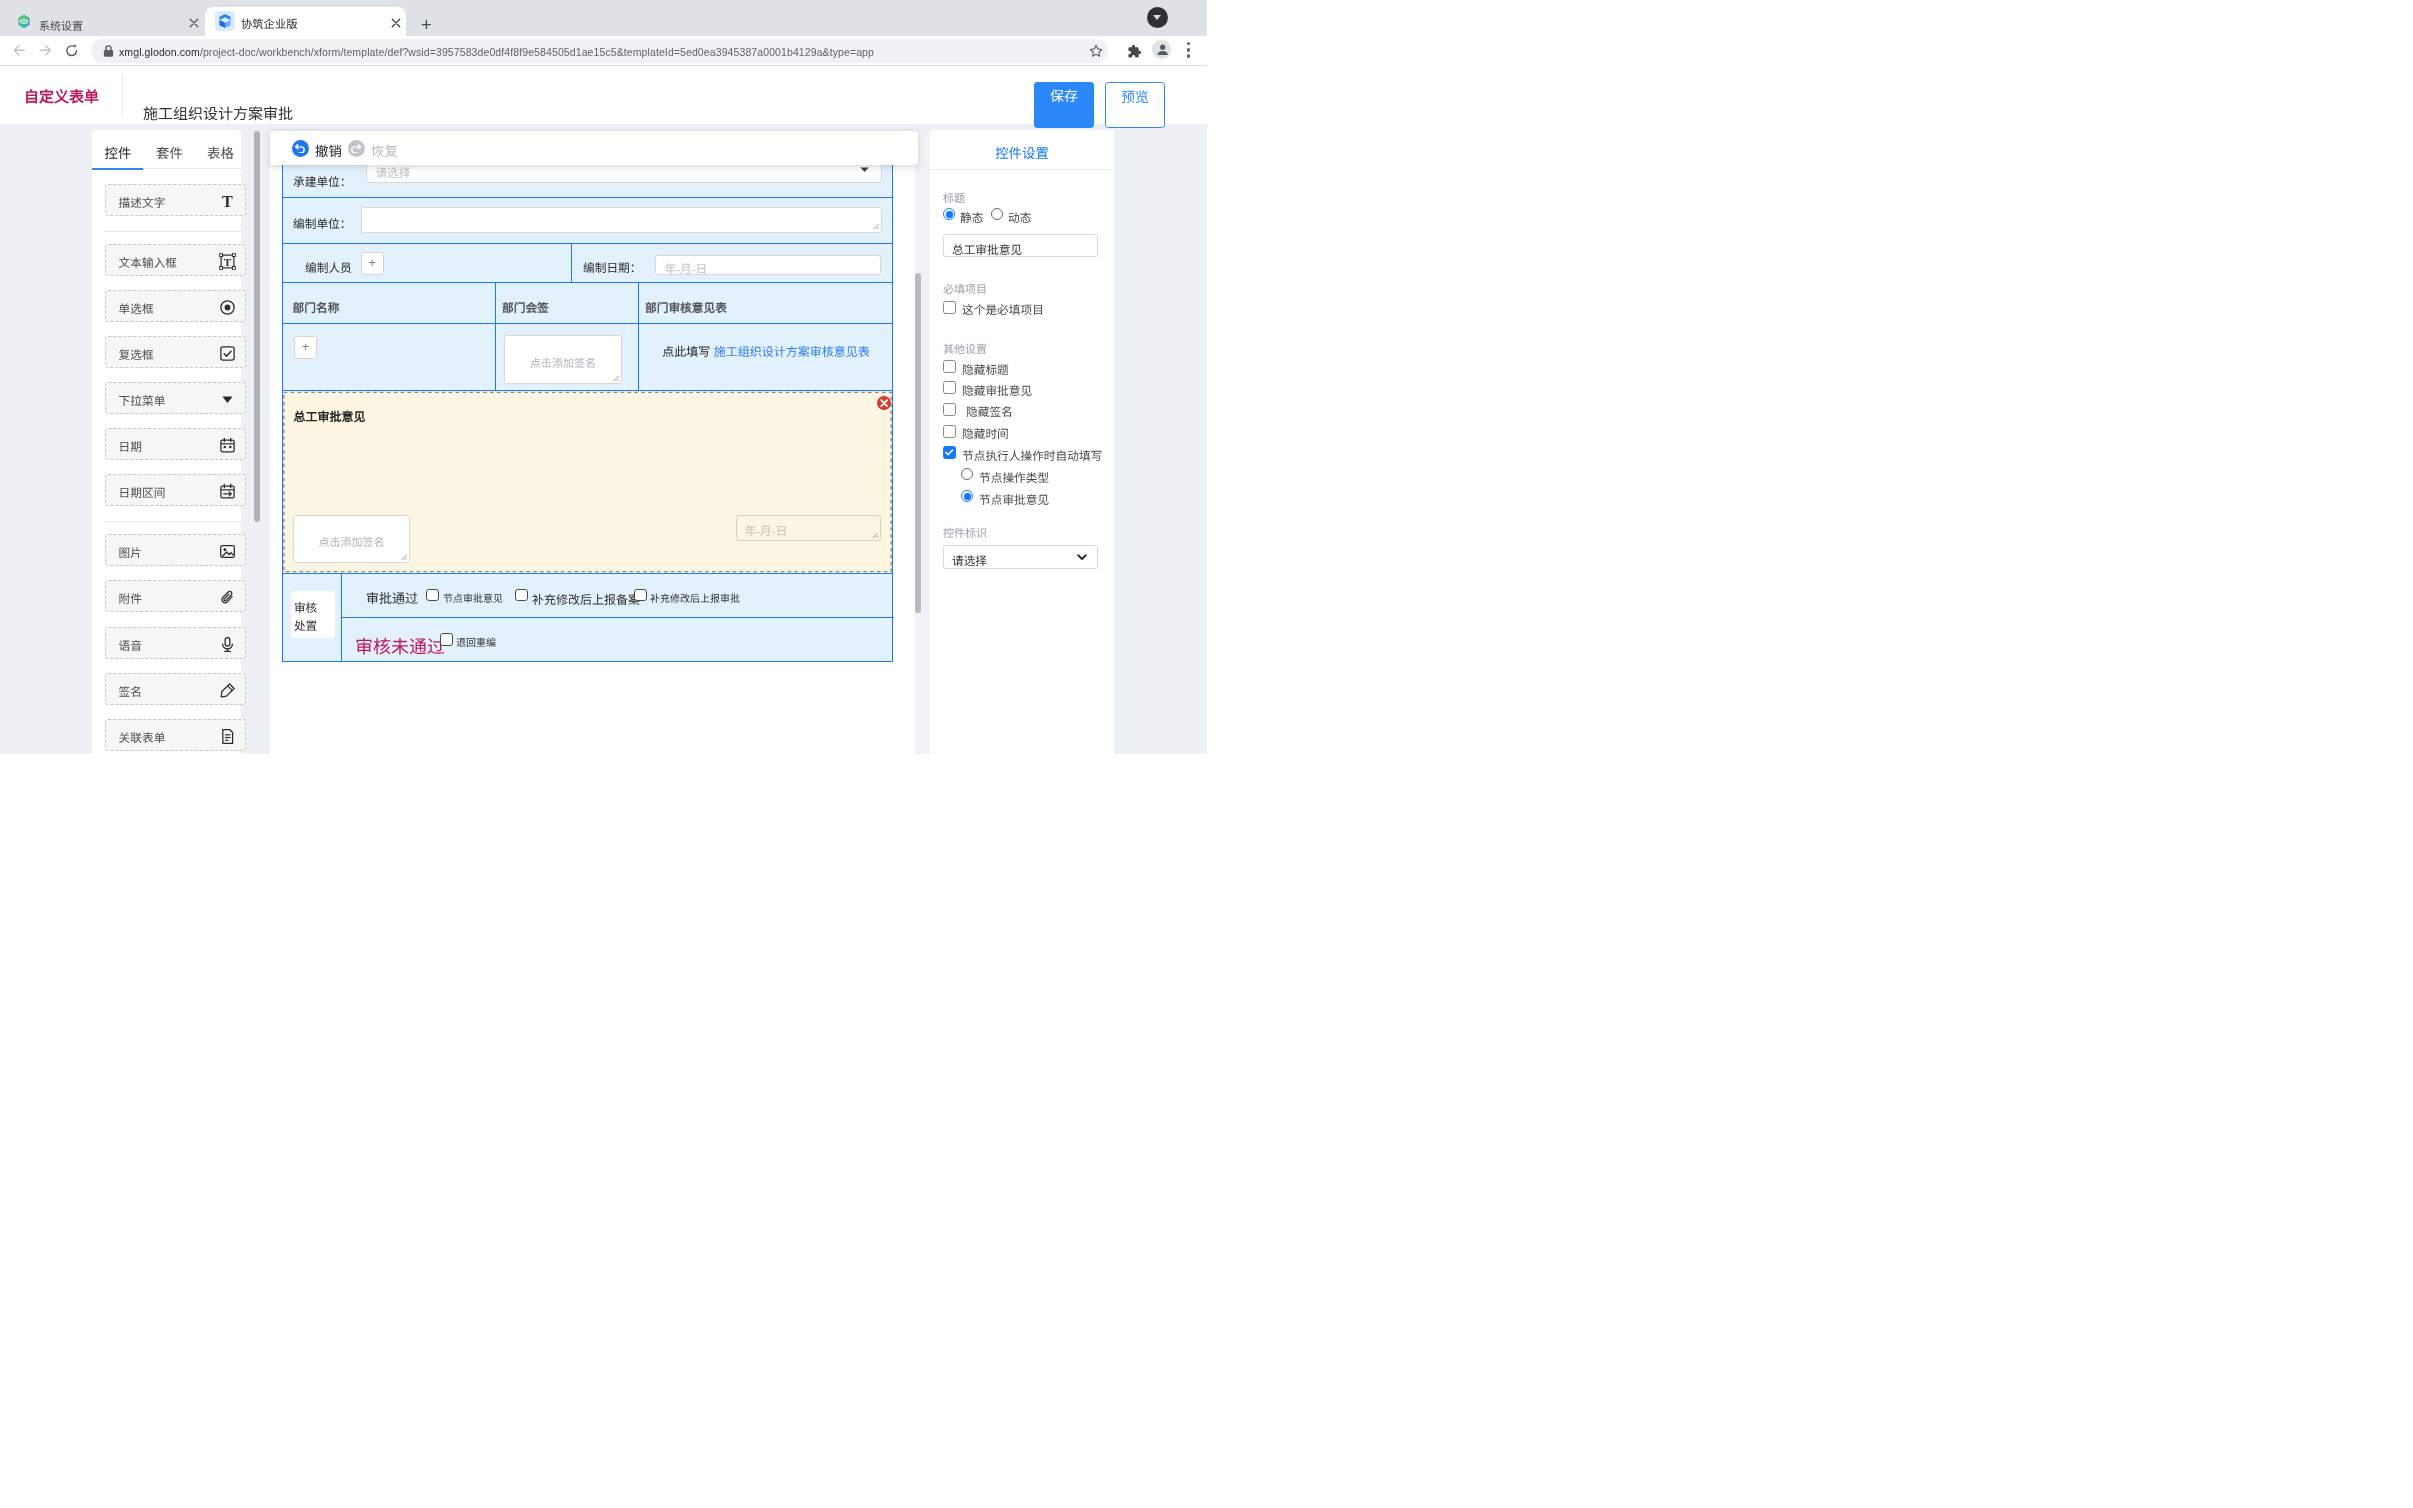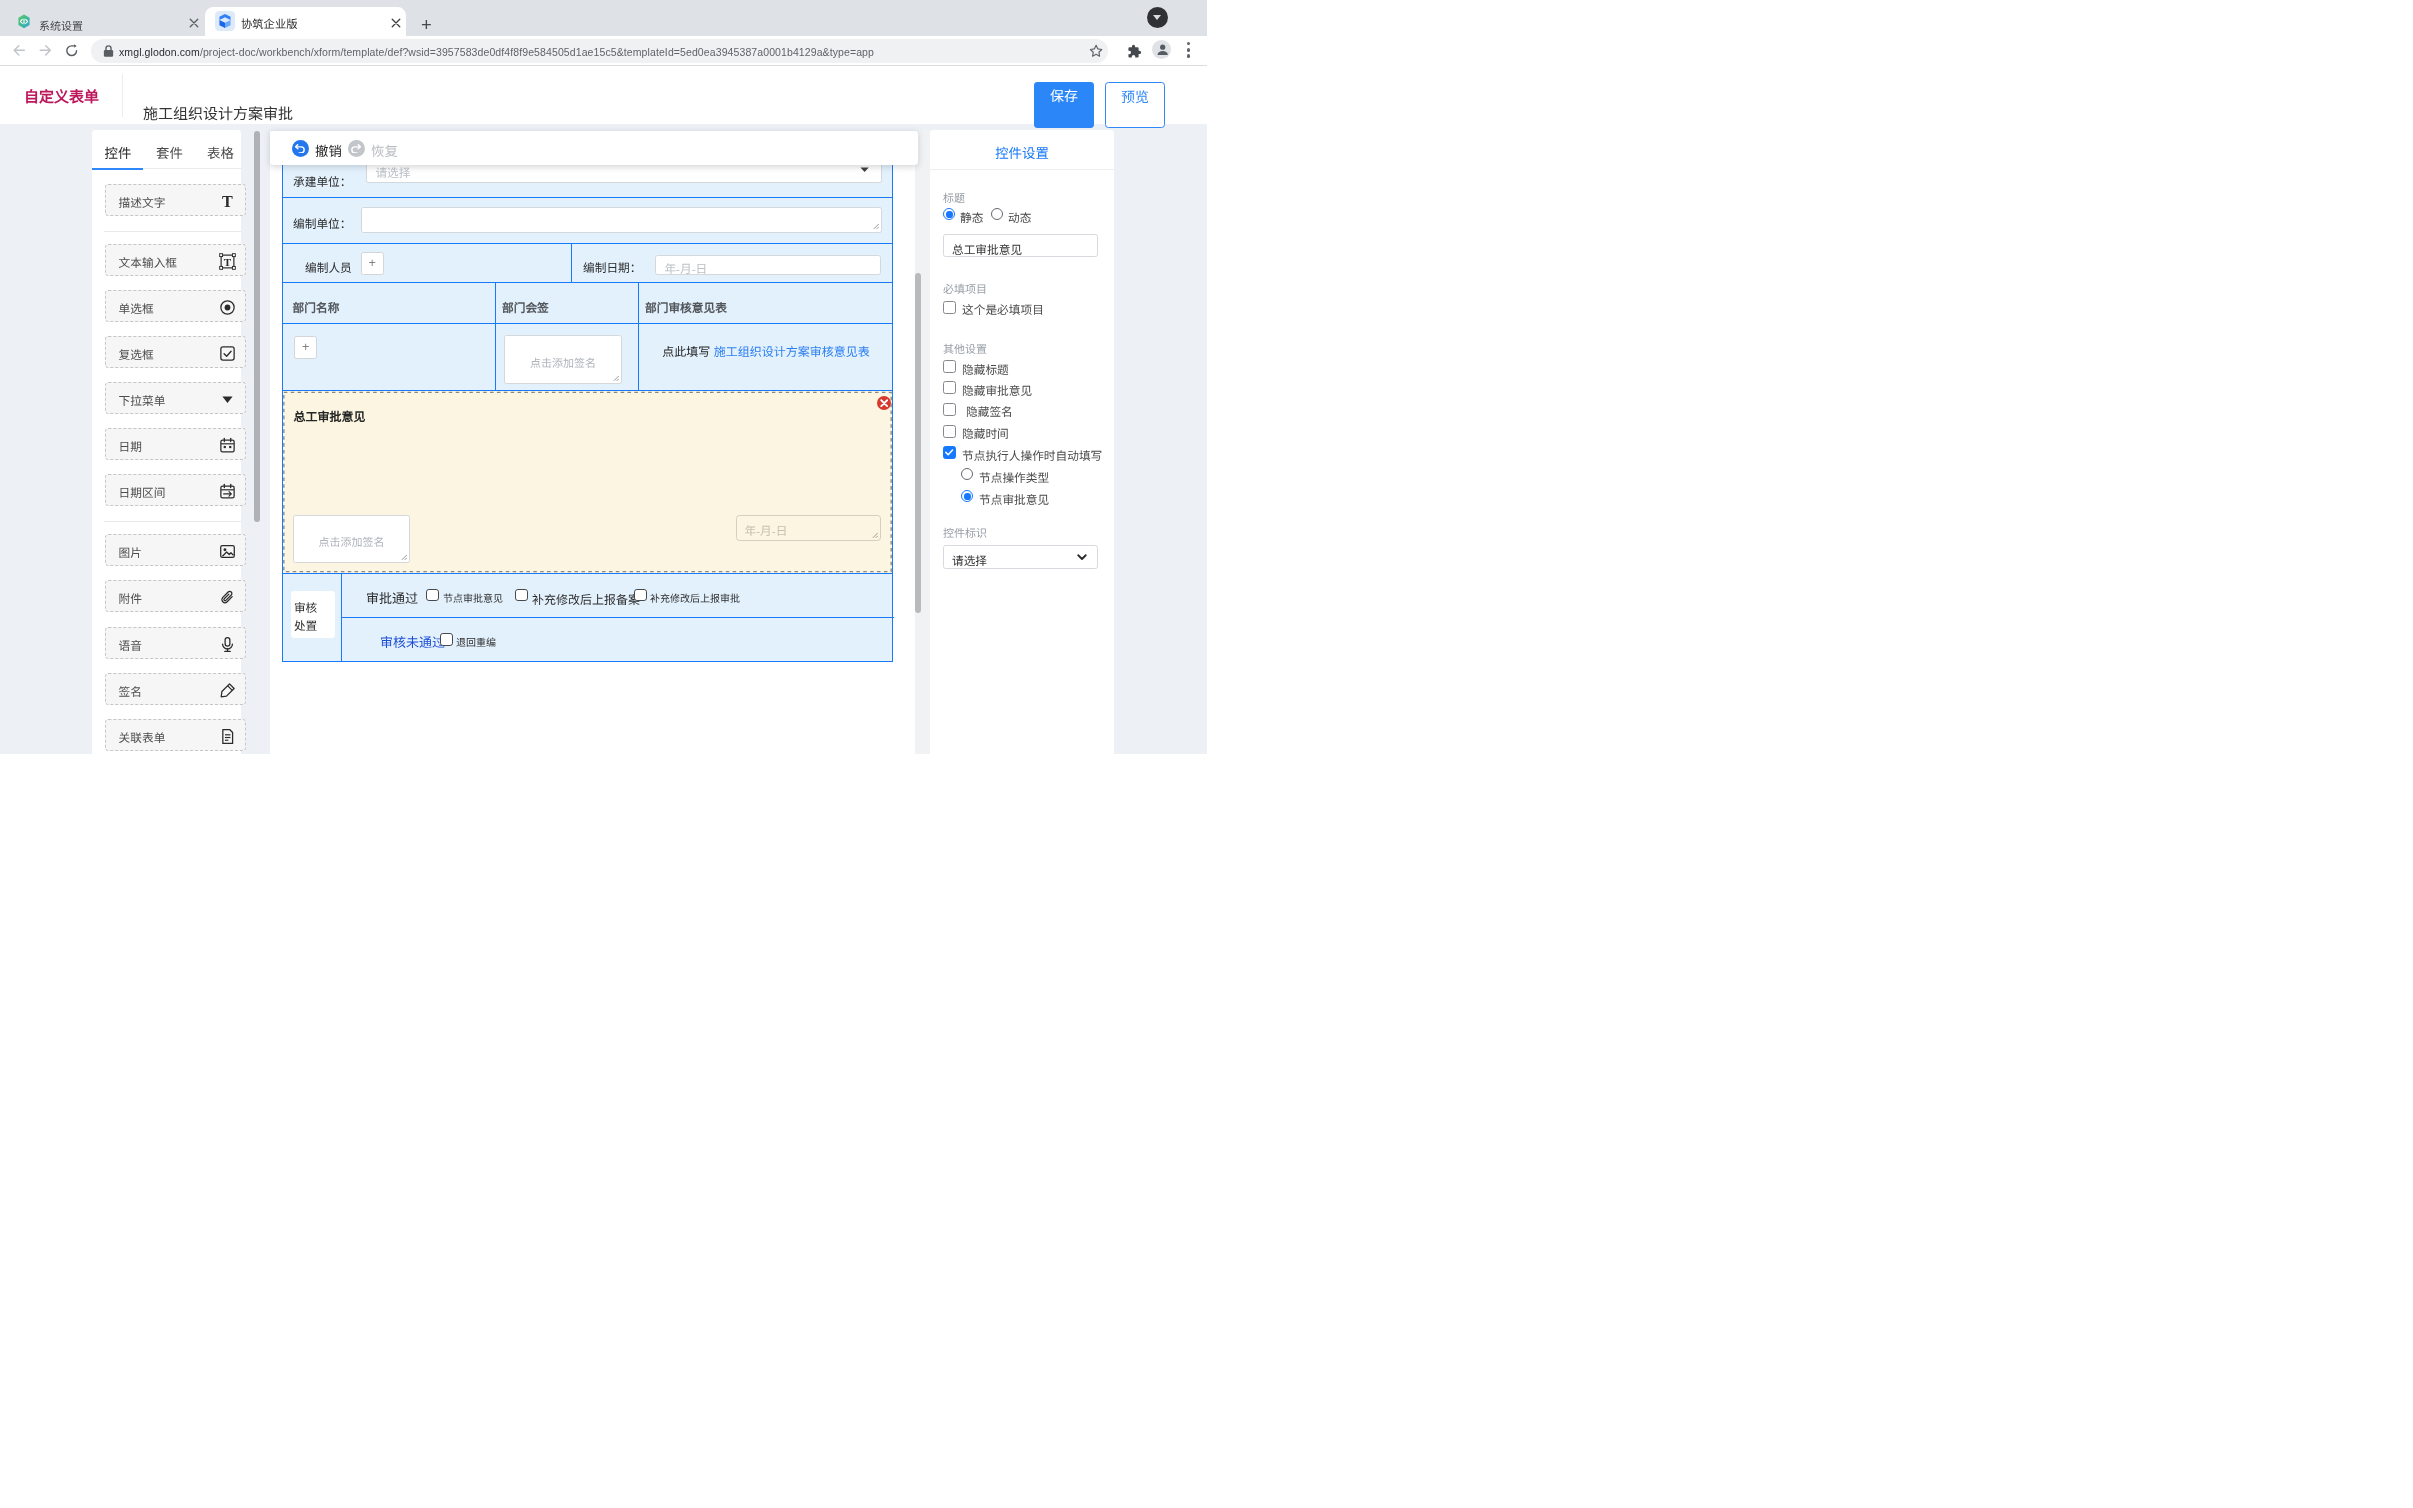--- a/index.html
+++ b/index.html
@@ -361,21 +361,21 @@
       <div style="position:absolute;left:8px;top:17px;width:44px;height:47px;background:#fff;border-radius:3.4px">
         <div style="position:absolute;left:2.9px;top:8.4px;font-size:11.7px;color:#2b2b2b;line-height:18px">审核<br>处置</div>
       </div>
       <div class="flabel" style="left:83px;top:14.2px;color:#2b2b2b;font-size:13px">审批通过</div>
       <div class="cb" style="left:143px;top:14.7px"></div>
       <div class="cblab" style="left:160px;top:16.3px;font-size:10px">节点审批意见</div>
       <div class="cb" style="left:232px;top:14.7px"></div>
       <div class="cblab" style="left:249px;top:16.3px;font-size:12px">补充修改后上报备案</div>
       <div class="cb" style="left:351px;top:14.7px"></div>
       <div class="cblab" style="left:367px;top:16.3px;font-size:10px">补充修改后上报审批</div>
-      <div class="flabel" style="left:97px;top:58px;color:#1d4ed8;font-size:13px">审核未通过</div>
+      <div class="flabel" style="left:72px;top:58px;color:#be185d;font-size:18px">审核未通过</div>
       <div class="cb" style="left:157px;top:59px"></div>
       <div class="cblab" style="left:173px;top:60px;font-size:10px">退回重编</div>
     </div>
   </div>
 
   <div class="abs" id="cv-toolbar">
     <div class="circbtn" id="undo-c">
       <svg style="position:absolute;left:3.4px;top:3.8px" width="10" height="9.2" viewBox="0 0 12 11">
           <path d="M3.2 0.8 L0.8 3.4 L3.4 5.8" fill="none" stroke="#fff" stroke-width="1.7" stroke-linecap="round" stroke-linejoin="round"></path>
           <path d="M1.2 3.4 h6.2 a3.6 3.6 0 0 1 0 7.2 h-2.4" fill="none" stroke="#fff" stroke-width="1.7" stroke-linecap="round"></path>

